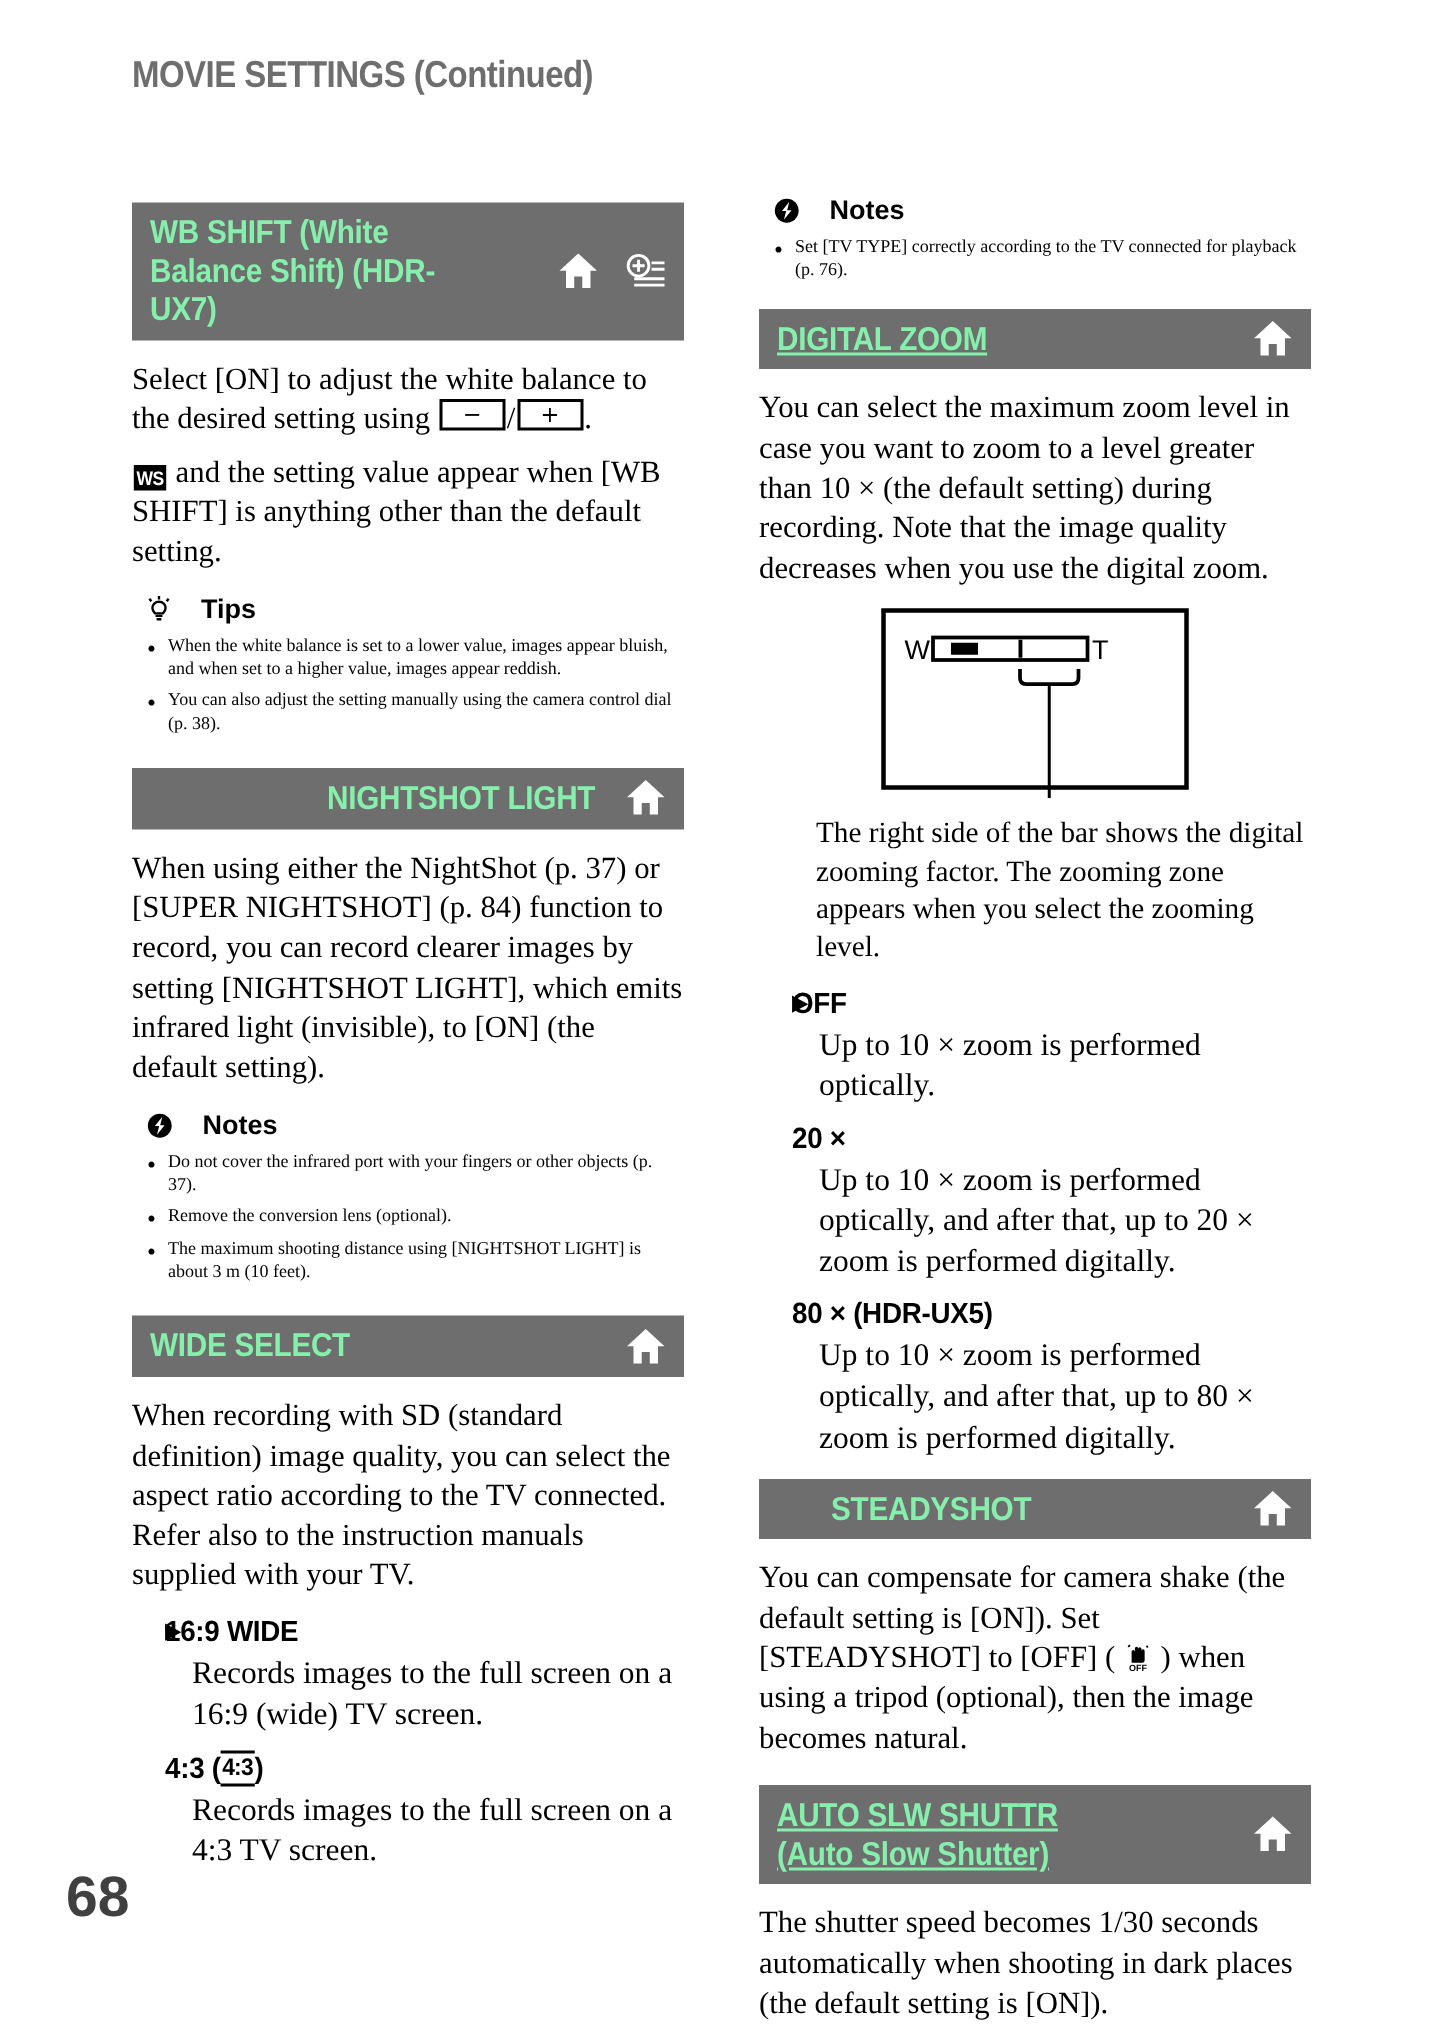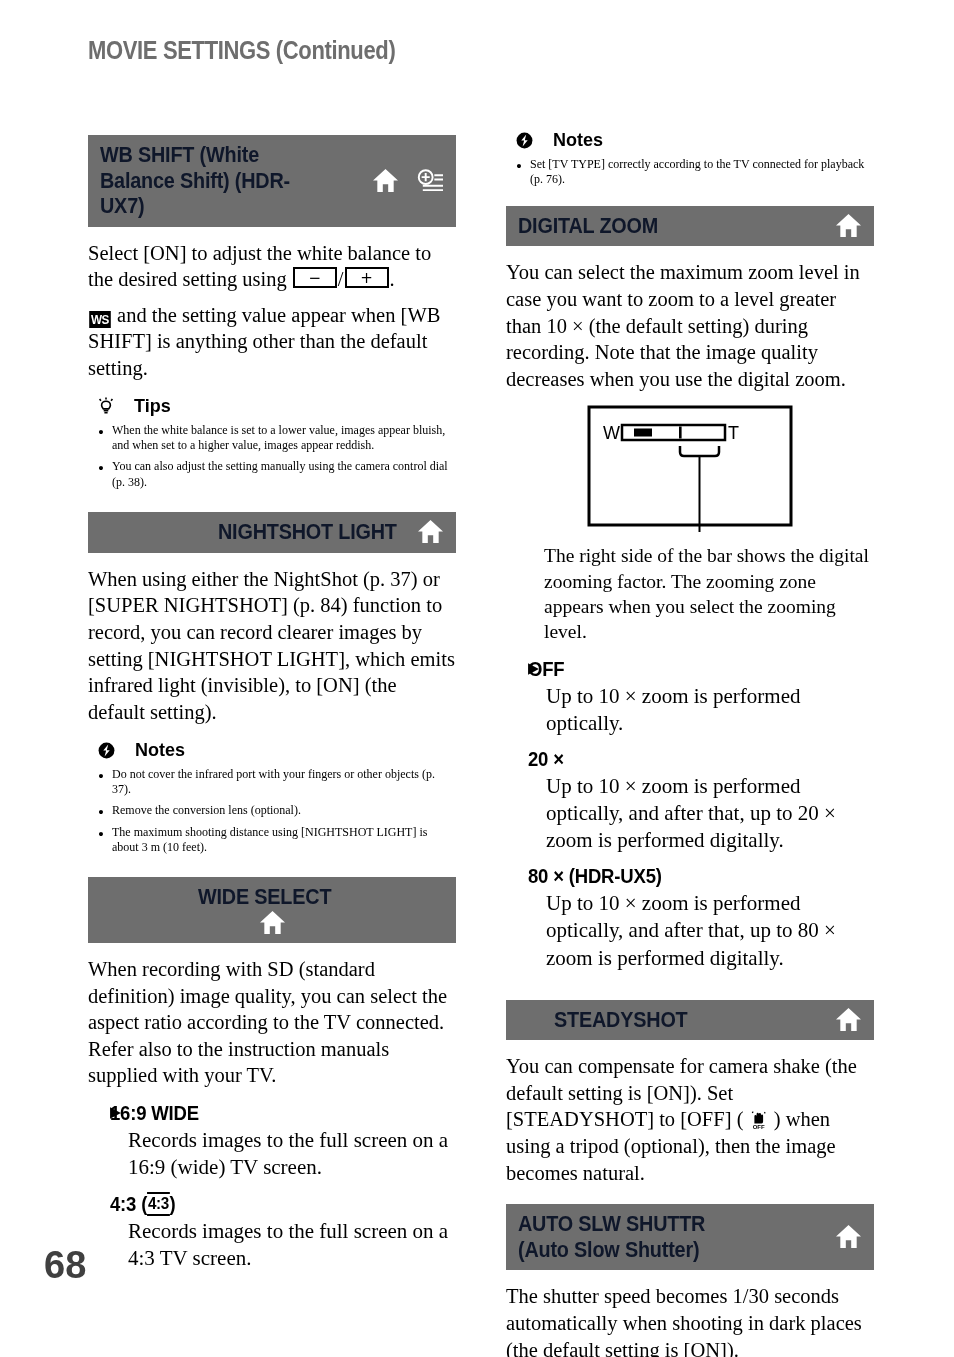--- a/index.html
+++ b/index.html
@@ -27,21 +27,21 @@
   }
 
   
   .col{position:absolute;width:368px;}
   .col-left{left:88px;top:135px;}
   .col-right{left:506px;top:130px;}
 
   
   .sec-head{
     background:#6e6e6e;
-    color:#0f172a;
+    color:#86efac;
     display:flex;
     align-items:center;
     justify-content:space-between;
     padding:7px 12px 8px 12px;
     box-sizing:border-box;
     margin-bottom:13px;
   }
   .sec-head .title{
     font-family:"Liberation Sans", sans-serif;
     font-weight:bold;
@@ -270,21 +270,21 @@
         </svg>
       </span>
       <span>Notes</span>
     </div>
     <ul class="bullets">
       <li>Do not cover the infrared port with your fingers or other objects (p. 37).</li>
       <li>Remove the conversion lens (optional).</li>
       <li>The maximum shooting distance using [NIGHTSHOT LIGHT] is about 3 m (10 feet).</li>
     </ul>
 
-    <div class="sec-head" style="margin-top:22px;flex-direction:column;">
+    <div class="sec-head" style="margin-top:22px;">
       <div class="title">WIDE SELECT</div>
       <div class="icons">
         <span>
           <svg class="icon-home" viewBox="0 0 28 26">
               <path d="M14 1 L27 13 L22.5 13 L22.5 25 L16.8 25 L16.8 17 L11.2 17 L11.2 25 L5.5 25 L5.5 13 L1 13 Z" fill="#ffffff"></path>
             </svg>
         </span>
       </div>
     </div>
 
@@ -314,21 +314,21 @@
           <circle cx="9" cy="9" r="8.4" fill="#000"></circle>
           <path d="M10.8 2.6 L5.6 9.1 L8.6 9.1 L7.0 15.4 L12.4 8.7 L9.3 8.7 Z" fill="#fff"></path>
         </svg>
       </span>
       <span>Notes</span>
     </div>
     <ul class="bullets">
       <li>Set [TV TYPE] correctly according to the TV connected for playback (p. 76).</li>
     </ul>
 
-    <div class="sec-head" style="margin-top:18px;">
+    <div class="sec-head" style="margin-top:18px;text-decoration:underline;">
       <div class="title">DIGITAL ZOOM</div>
       <div class="icons">
         <span>
           <svg class="icon-home" viewBox="0 0 28 26">
               <path d="M14 1 L27 13 L22.5 13 L22.5 25 L16.8 25 L16.8 17 L11.2 17 L11.2 25 L5.5 25 L5.5 13 L1 13 Z" fill="#ffffff"></path>
             </svg>
         </span>
       </div>
     </div>
 
@@ -363,42 +363,42 @@
     </div>
     <div class="opt">
       <div class="opt-label">20 ×</div>
       <div class="opt-desc">Up to 10 × zoom is performed optically, and after that, up to 20 × zoom is performed digitally.</div>
     </div>
     <div class="opt">
       <div class="opt-label">80 × (HDR-UX5)</div>
       <div class="opt-desc">Up to 10 × zoom is performed optically, and after that, up to 80 × zoom is performed digitally.</div>
     </div>
 
-    <div class="sec-head" style="margin-top:28px;padding-left:48px;">
+    <div class="sec-head" style="margin-top:14px;padding-left:48px;">
       <div class="title">STEADYSHOT</div>
       <div class="icons">
         <span>
           <svg class="icon-home" viewBox="0 0 28 26">
               <path d="M14 1 L27 13 L22.5 13 L22.5 25 L16.8 25 L16.8 17 L11.2 17 L11.2 25 L5.5 25 L5.5 13 L1 13 Z" fill="#ffffff"></path>
             </svg>
         </span>
       </div>
     </div>
 
     <p class="body">
       <span>You can compensate for camera shake (the default setting is [ON]). Set [STEADYSHOT] to [OFF] ( </span><span class="inl-ss">
         <svg viewBox="0 0 20 20" width="20" height="20">
           <path d="M5.4 13.5 L5.4 6.2 Q5.4 5.0 6.5 5.0 Q7.6 5.0 7.6 6.2 L7.6 9.0 L7.6 4.0 Q7.6 2.8 8.7 2.8 Q9.8 2.8 9.8 4.0 L9.8 9.0 L9.8 4.3 Q9.8 3.1 10.9 3.1 Q12.0 3.1 12.0 4.3 L12.0 9.2 L12.0 5.6 Q12.0 4.5 13.0 4.5 Q14.1 4.5 14.1 5.6 L14.1 11.5 Q14.1 13.5 12.6 13.5 Z" fill="#000"></path>
           <path d="M3.2 3.0 L4.2 1.6 M15.4 2.2 L16.2 3.4" stroke="#000" stroke-width="1.2"></path>
           <text x="9.7" y="19" text-anchor="middle" font-family="Liberation Sans, sans-serif" font-size="6" font-weight="bold" fill="#000">OFF</text>
         </svg>
       </span><span> ) when using a tripod (optional), then the image becomes natural.</span>
     </p>
 
-    <div class="sec-head" style="margin-top:18px;">
+    <div class="sec-head" style="margin-top:18px;text-decoration:underline;">
       <div class="title">
         <span>AUTO SLW SHUTTR</span><br>
         <span>(Auto Slow Shutter)</span>
       </div>
       <div class="icons">
         <span>
           <svg class="icon-home" viewBox="0 0 28 26">
               <path d="M14 1 L27 13 L22.5 13 L22.5 25 L16.8 25 L16.8 17 L11.2 17 L11.2 25 L5.5 25 L5.5 13 L1 13 Z" fill="#ffffff"></path>
             </svg>
         </span>

